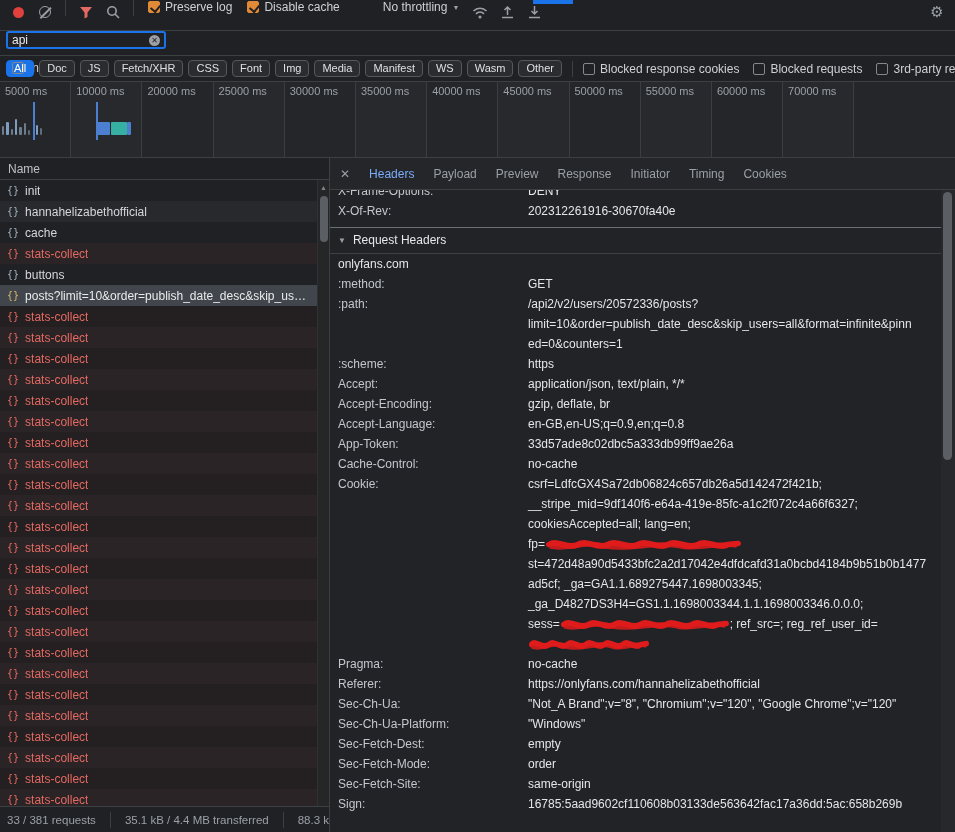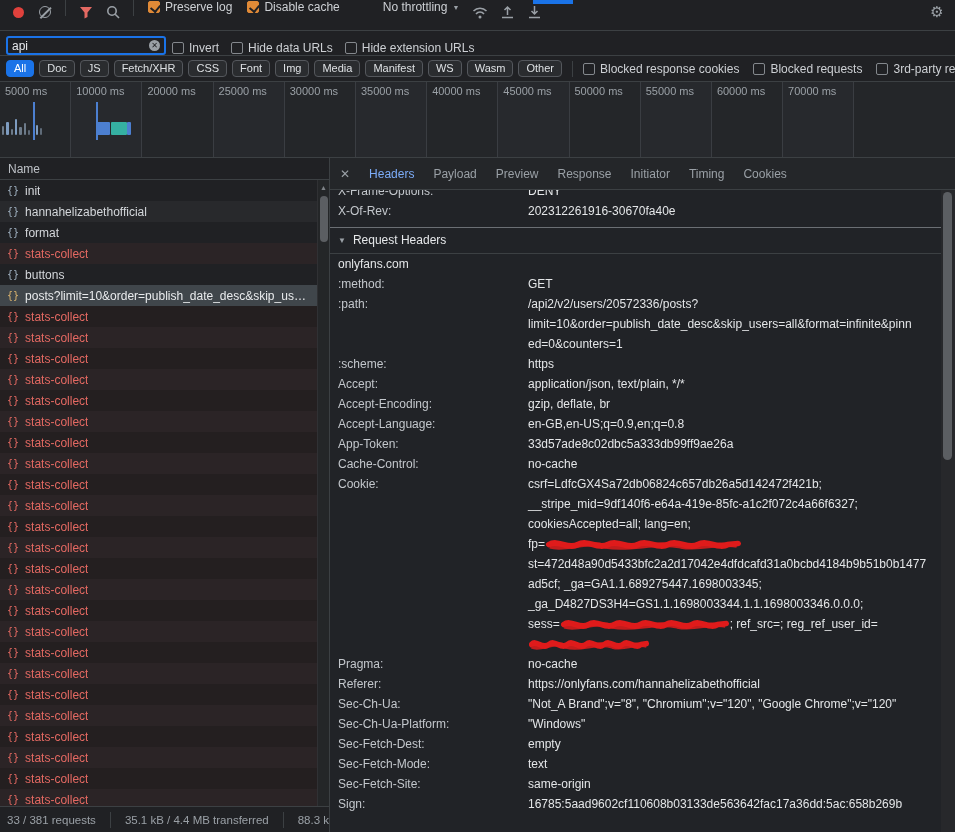--- a/index.html
+++ b/index.html
@@ -19,21 +19,21 @@
   .check { display:flex; align-items:center; gap:5px; color:#cdd0d4; margin:0 6px; cursor:pointer; white-space:nowrap; }
   .box { width:12px; height:12px; border-radius:2px; border:1.4px solid #84888d; position:relative; flex:none; }
   .box.checked { background:#e08a37; border-color:#e08a37; }
   .box.checked::after { content:''; position:absolute; left:2.5px; top:1px; width:5px; height:7px; border:solid #202124; border-width:0 2px 2px 0; transform:rotate(40deg); }
   .dropdown { display:flex; align-items:center; gap:5px; color:#cdd0d4; margin:0 6px; cursor:pointer; white-space:nowrap;padding-left:28px; }
   .caret { font-size:7px; color:#9aa0a6; }
   .spacer { flex:1; }
   .gear { font-size:15px; }
 
   
-  .filterbar { height:25px; display:flex; align-items:flex-end; padding:0 6px; border-bottom:1px solid #3c4043; }
+  .filterbar { height:25px; display:flex; align-items:flex-start; gap:12px; padding:0 6px; border-bottom:1px solid #3c4043;flex-direction:column; }
   .filter-wrap { width:160px; height:19px; border:2px solid #1a73e8; border-radius:3px; background:#202124; display:flex; align-items:center; padding:0 4px; gap:4px; }
   .filter-wrap input { flex:1; min-width:0; background:transparent; border:none; outline:none; color:#e8eaed; font-family:inherit; font-size:12px; }
   .filter-clear { width:11px; height:11px; border-radius:50%; background:#9aa0a6; color:#202124; font-size:8px; line-height:11px; text-align:center; flex:none; cursor:pointer; }
 
   
   .typebar { height:26px; display:flex; align-items:center; gap:5px; padding:0 6px; border-bottom:1px solid #3c4043; white-space:nowrap; }
   .chip { font-size:11px; height:17px; line-height:15px; padding:0 7px; border-radius:4px; background:#2a2c2f; border:1px solid #54575c; color:#dde0e3; cursor:pointer; font-family:inherit; }
   .chip.active { background:#1a73e8; border-color:#1a73e8; color:#ffffff; }
 
   
@@ -246,21 +246,21 @@
       <div class="req-row">
             <span class="req-icon">{}</span>
             <span class="req-label">init</span>
           </div>
           <div class="req-row">
             <span class="req-icon">{}</span>
             <span class="req-label">hannahelizabethofficial</span>
           </div>
           <div class="req-row">
             <span class="req-icon">{}</span>
-            <span class="req-label">format</span>
+            <span class="req-label">cache</span>
           </div>
           <div class="req-row error">
             <span class="req-icon">{}</span>
             <span class="req-label">stats-collect</span>
           </div>
           <div class="req-row">
             <span class="req-icon">{}</span>
             <span class="req-label">buttons</span>
           </div>
           <div class="req-row selected">
@@ -491,21 +491,21 @@
             <div class="hrow">
               <span class="hname">Sec-Ch-Ua-Platform:</span>
               <span class="hval">"Windows"</span>
             </div>
             <div class="hrow">
               <span class="hname">Sec-Fetch-Dest:</span>
               <span class="hval">empty</span>
             </div>
             <div class="hrow">
               <span class="hname">Sec-Fetch-Mode:</span>
-              <span class="hval">text</span>
+              <span class="hval">order</span>
             </div>
             <div class="hrow">
               <span class="hname">Sec-Fetch-Site:</span>
               <span class="hval">same-origin</span>
             </div>
             <div class="hrow">
               <span class="hname">Sign:</span>
               <span class="hval">16785:5aad9602cf110608b03133de563642fac17a36dd:5ac:658b269b</span>
             </div>
           </div>

